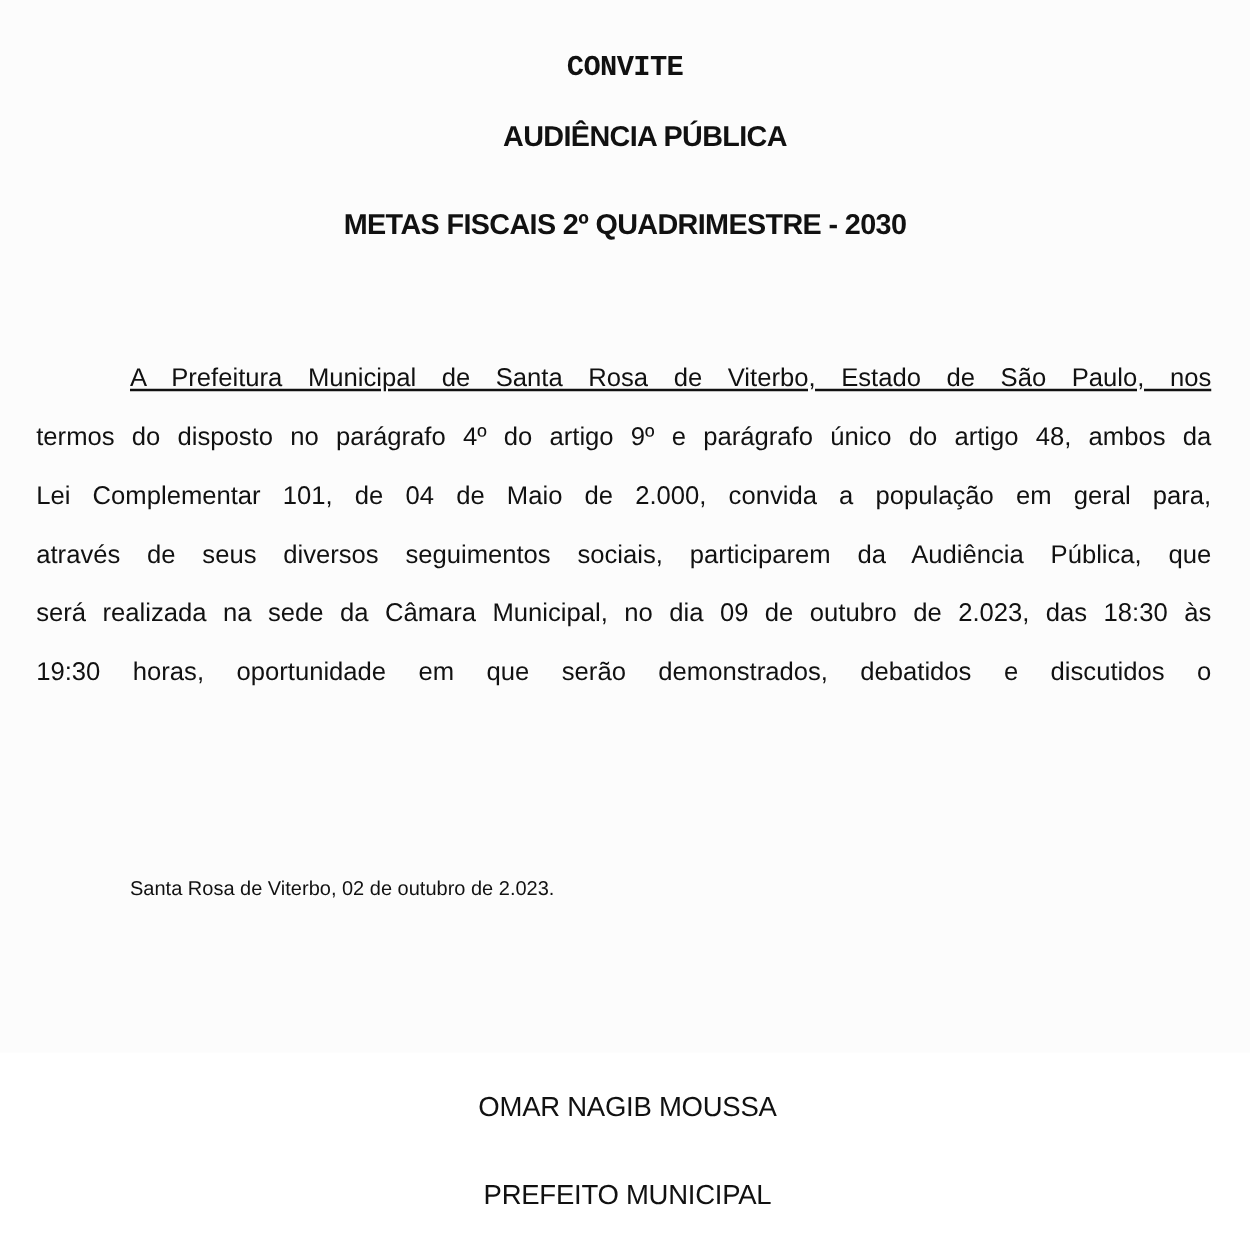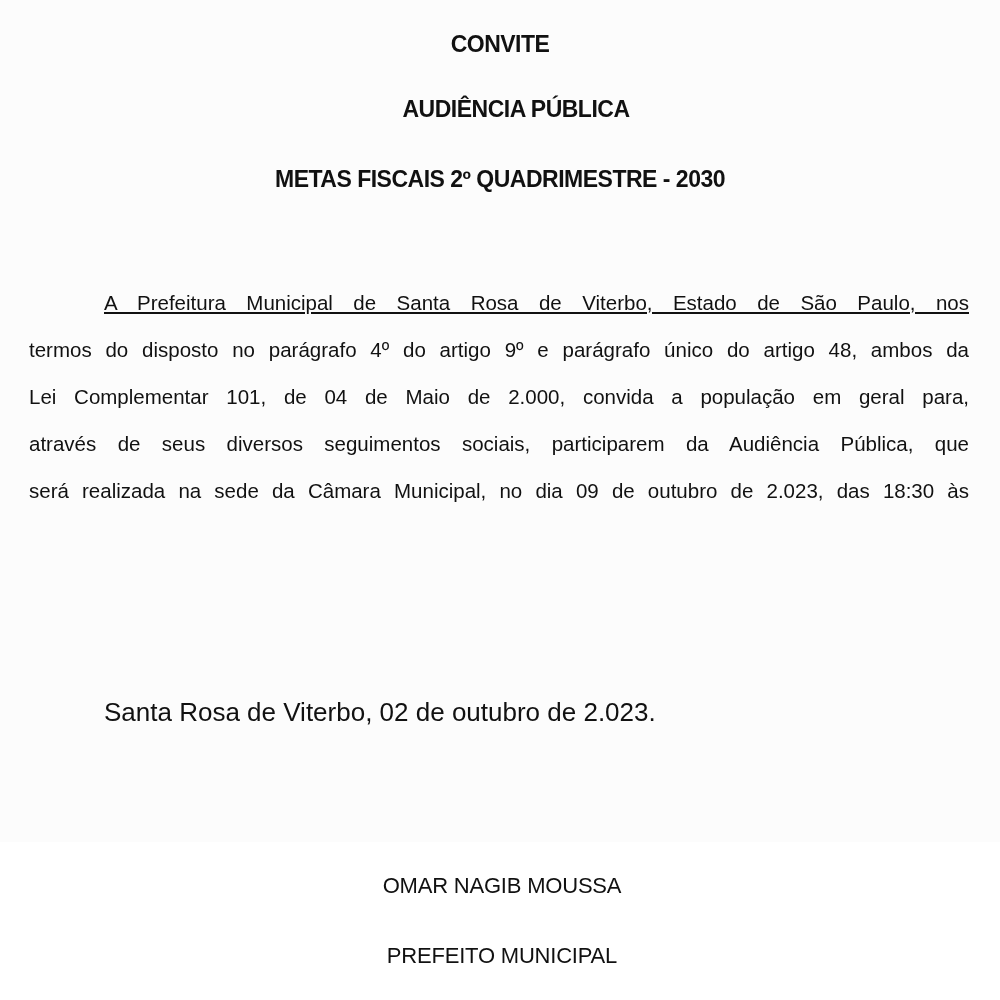--- a/index.html
+++ b/index.html
@@ -29,21 +29,21 @@
     .title {
       position: absolute;
       left: 0;
       width: 1000px;
       text-align: center;
       font-weight: bold;
       font-size: 23px;
       letter-spacing: -0.5px;
       line-height: 28px;
     }
-    #t1 { top: 30px; }
+    #t1 { top: 40px; font-family: Liberation Mono, monospace; }
     #t2 { top: 95px; padding-left: 16px; }
     #t3 { top: 165px; }
 
     .body-text {
       position: absolute;
       left: 29px;
       width: 940px;
       font-size: 20.5px;
       line-height: 47px;
       text-align: justify;
@@ -60,21 +60,21 @@
       text-align-last: left;
     }
     .line.first {
       padding-left: 75px;
       text-decoration: underline;
     }
     .date-line {
       position: absolute;
       left: 104px;
       top: 698px;
-      font-size: 26px;
+      font-size: 16px;
       line-height: 28px;
     }
     .sig {
       position: absolute;
       left: 0;
       width: 1000px;
       text-align: center;
       font-size: 22px;
       line-height: 28px;
       letter-spacing: -0.2px;
@@ -91,19 +91,20 @@
   <div class="title" id="t1">CONVITE</div>
   <div class="title" id="t2">AUDIÊNCIA PÚBLICA</div>
   <div class="title" id="t3">METAS FISCAIS 2º QUADRIMESTRE - 2030</div>
 
   <div class="body-text">
     <span class="line first">A Prefeitura Municipal de Santa Rosa de Viterbo, Estado de São Paulo, nos</span>
     <span class="line">termos do disposto no parágrafo 4º do artigo 9º e parágrafo único do artigo 48, ambos da</span>
     <span class="line">Lei Complementar 101, de 04 de Maio de 2.000, convida a população em geral para,</span>
     <span class="line">através de seus diversos seguimentos sociais, participarem da Audiência Pública, que</span>
     <span class="line">será realizada na sede da Câmara Municipal, no dia 09 de outubro de 2.023, das 18:30 às</span>
+    <span class="line">19:30 horas, oportunidade em que serão demonstrados, debatidos e discutidos o</span>
   </div>
 
   <div class="date-line">Santa Rosa de Viterbo, 02 de outubro de 2.023.</div>
 
   <div class="sig" id="sig-name">OMAR NAGIB MOUSSA</div>
   <div class="sig" id="sig-role">PREFEITO MUNICIPAL</div>
 </div>
 
 </body></html>

